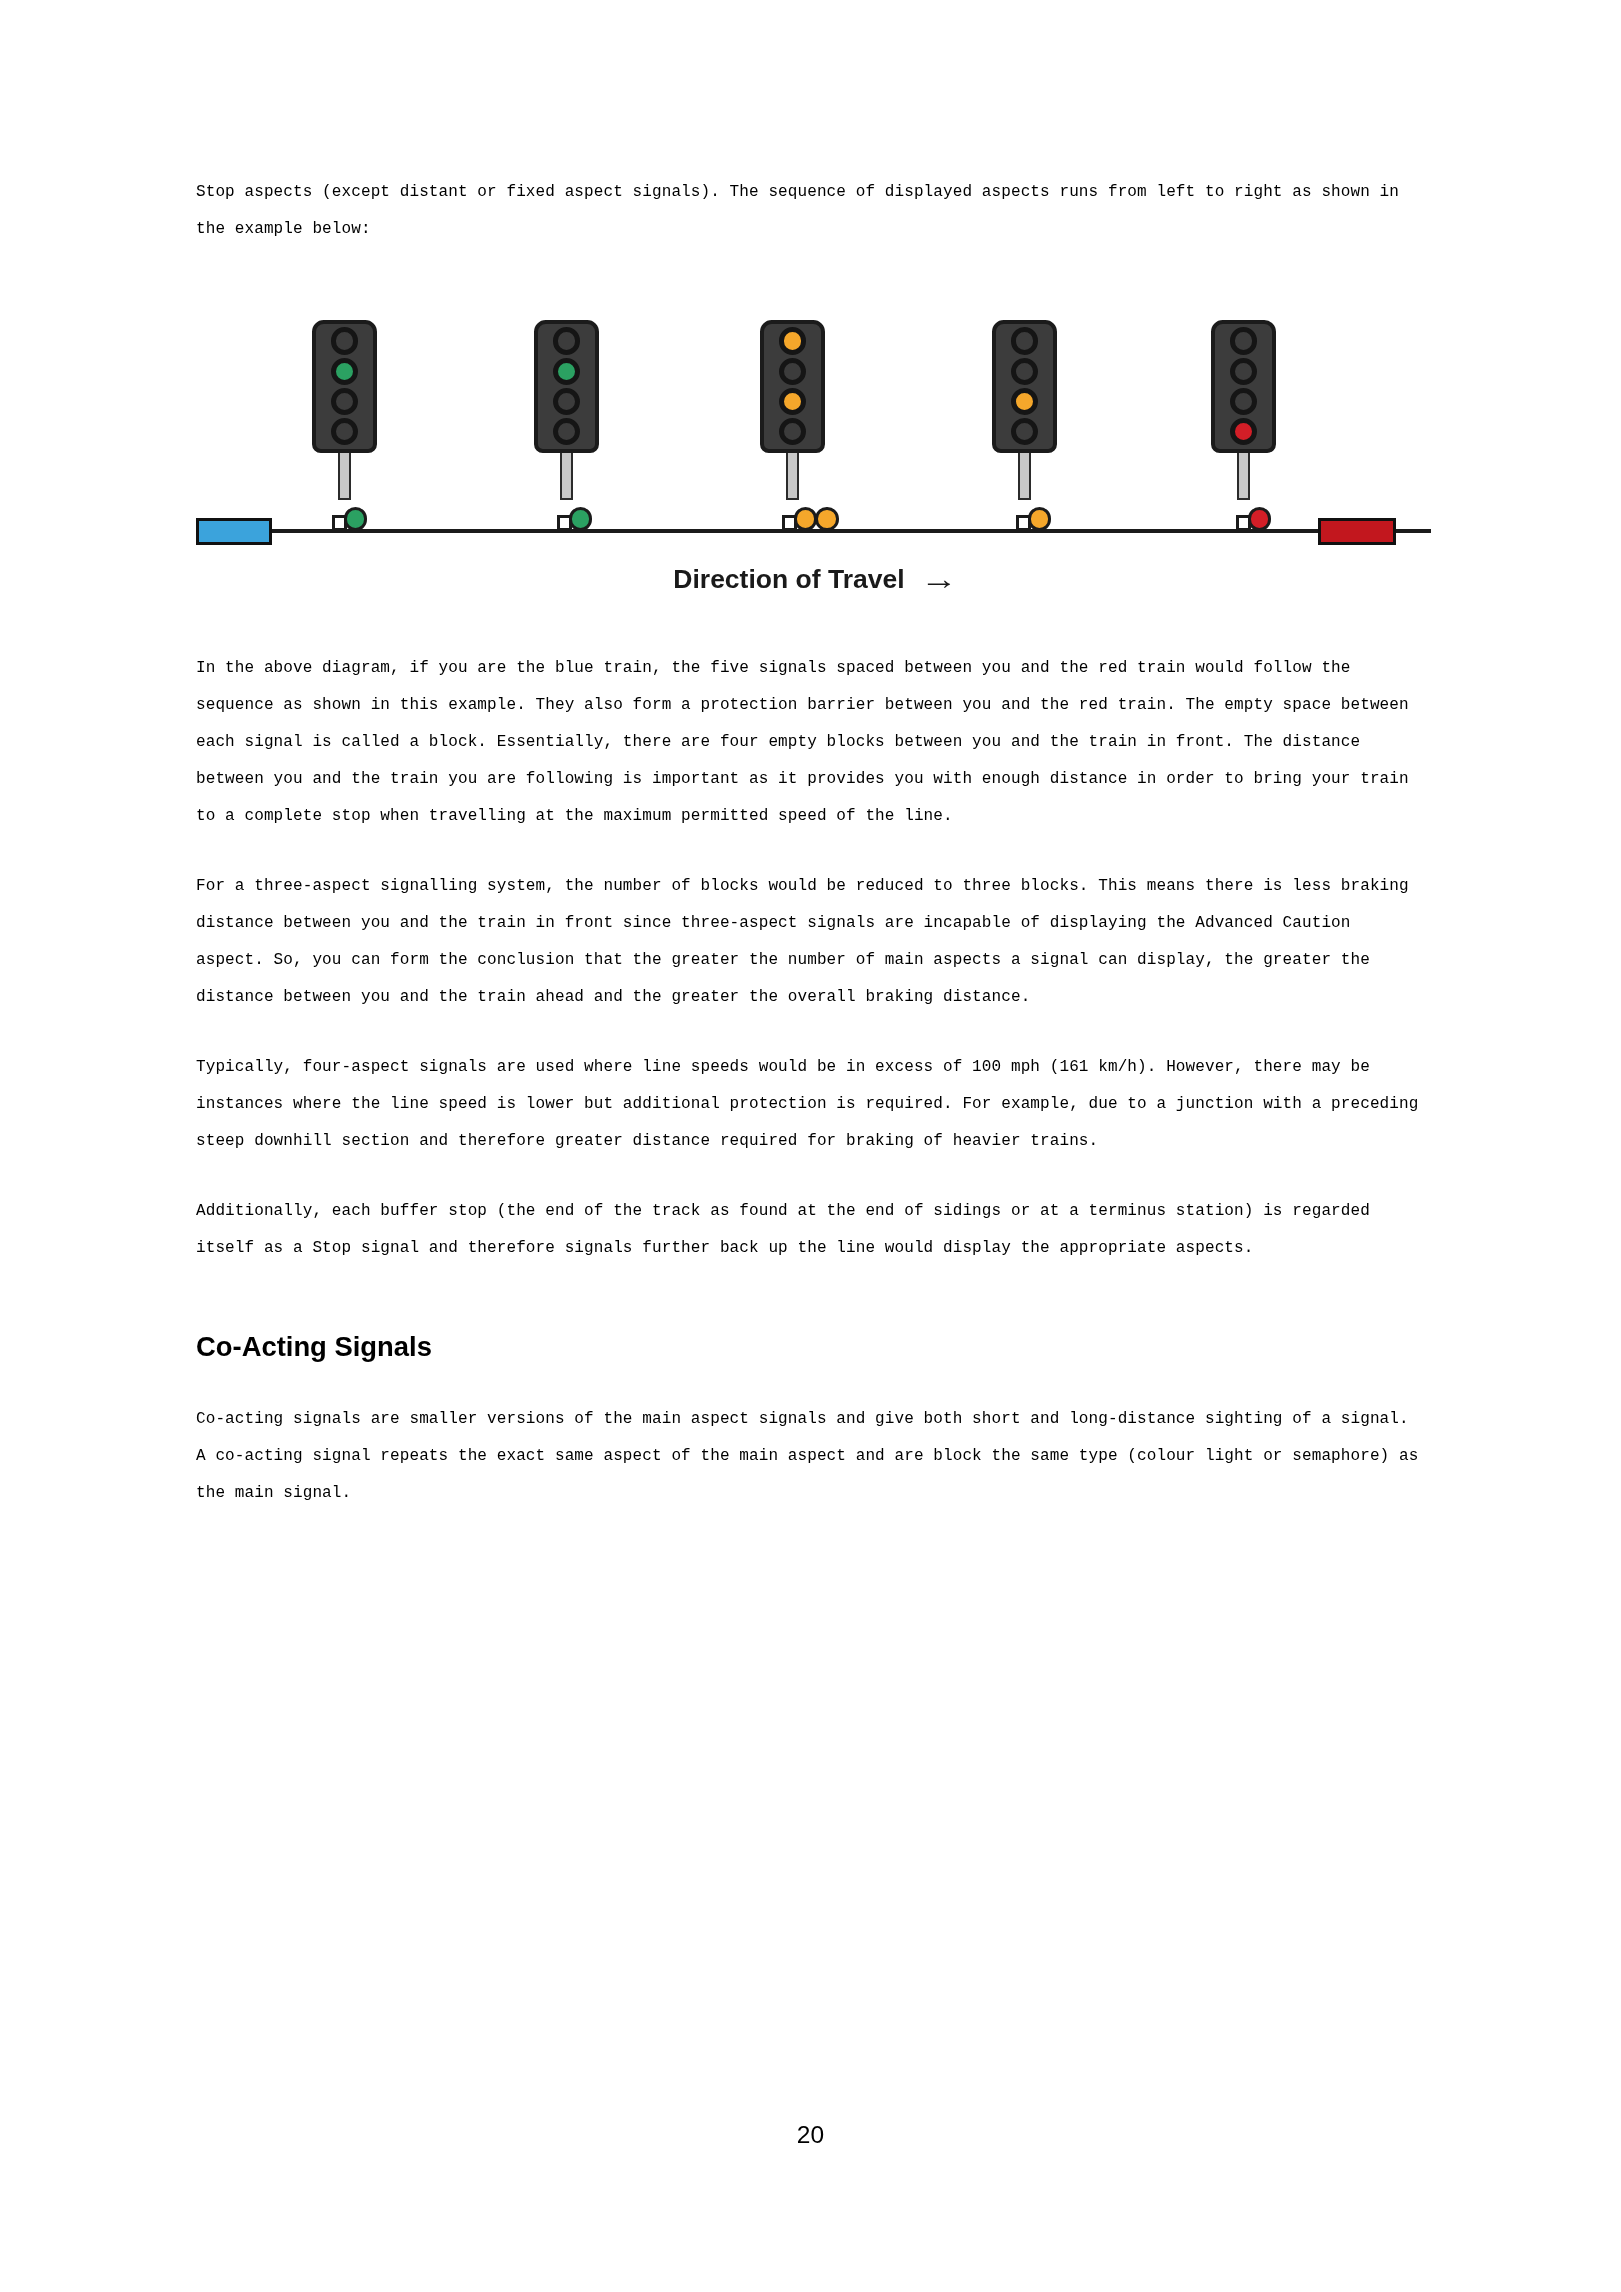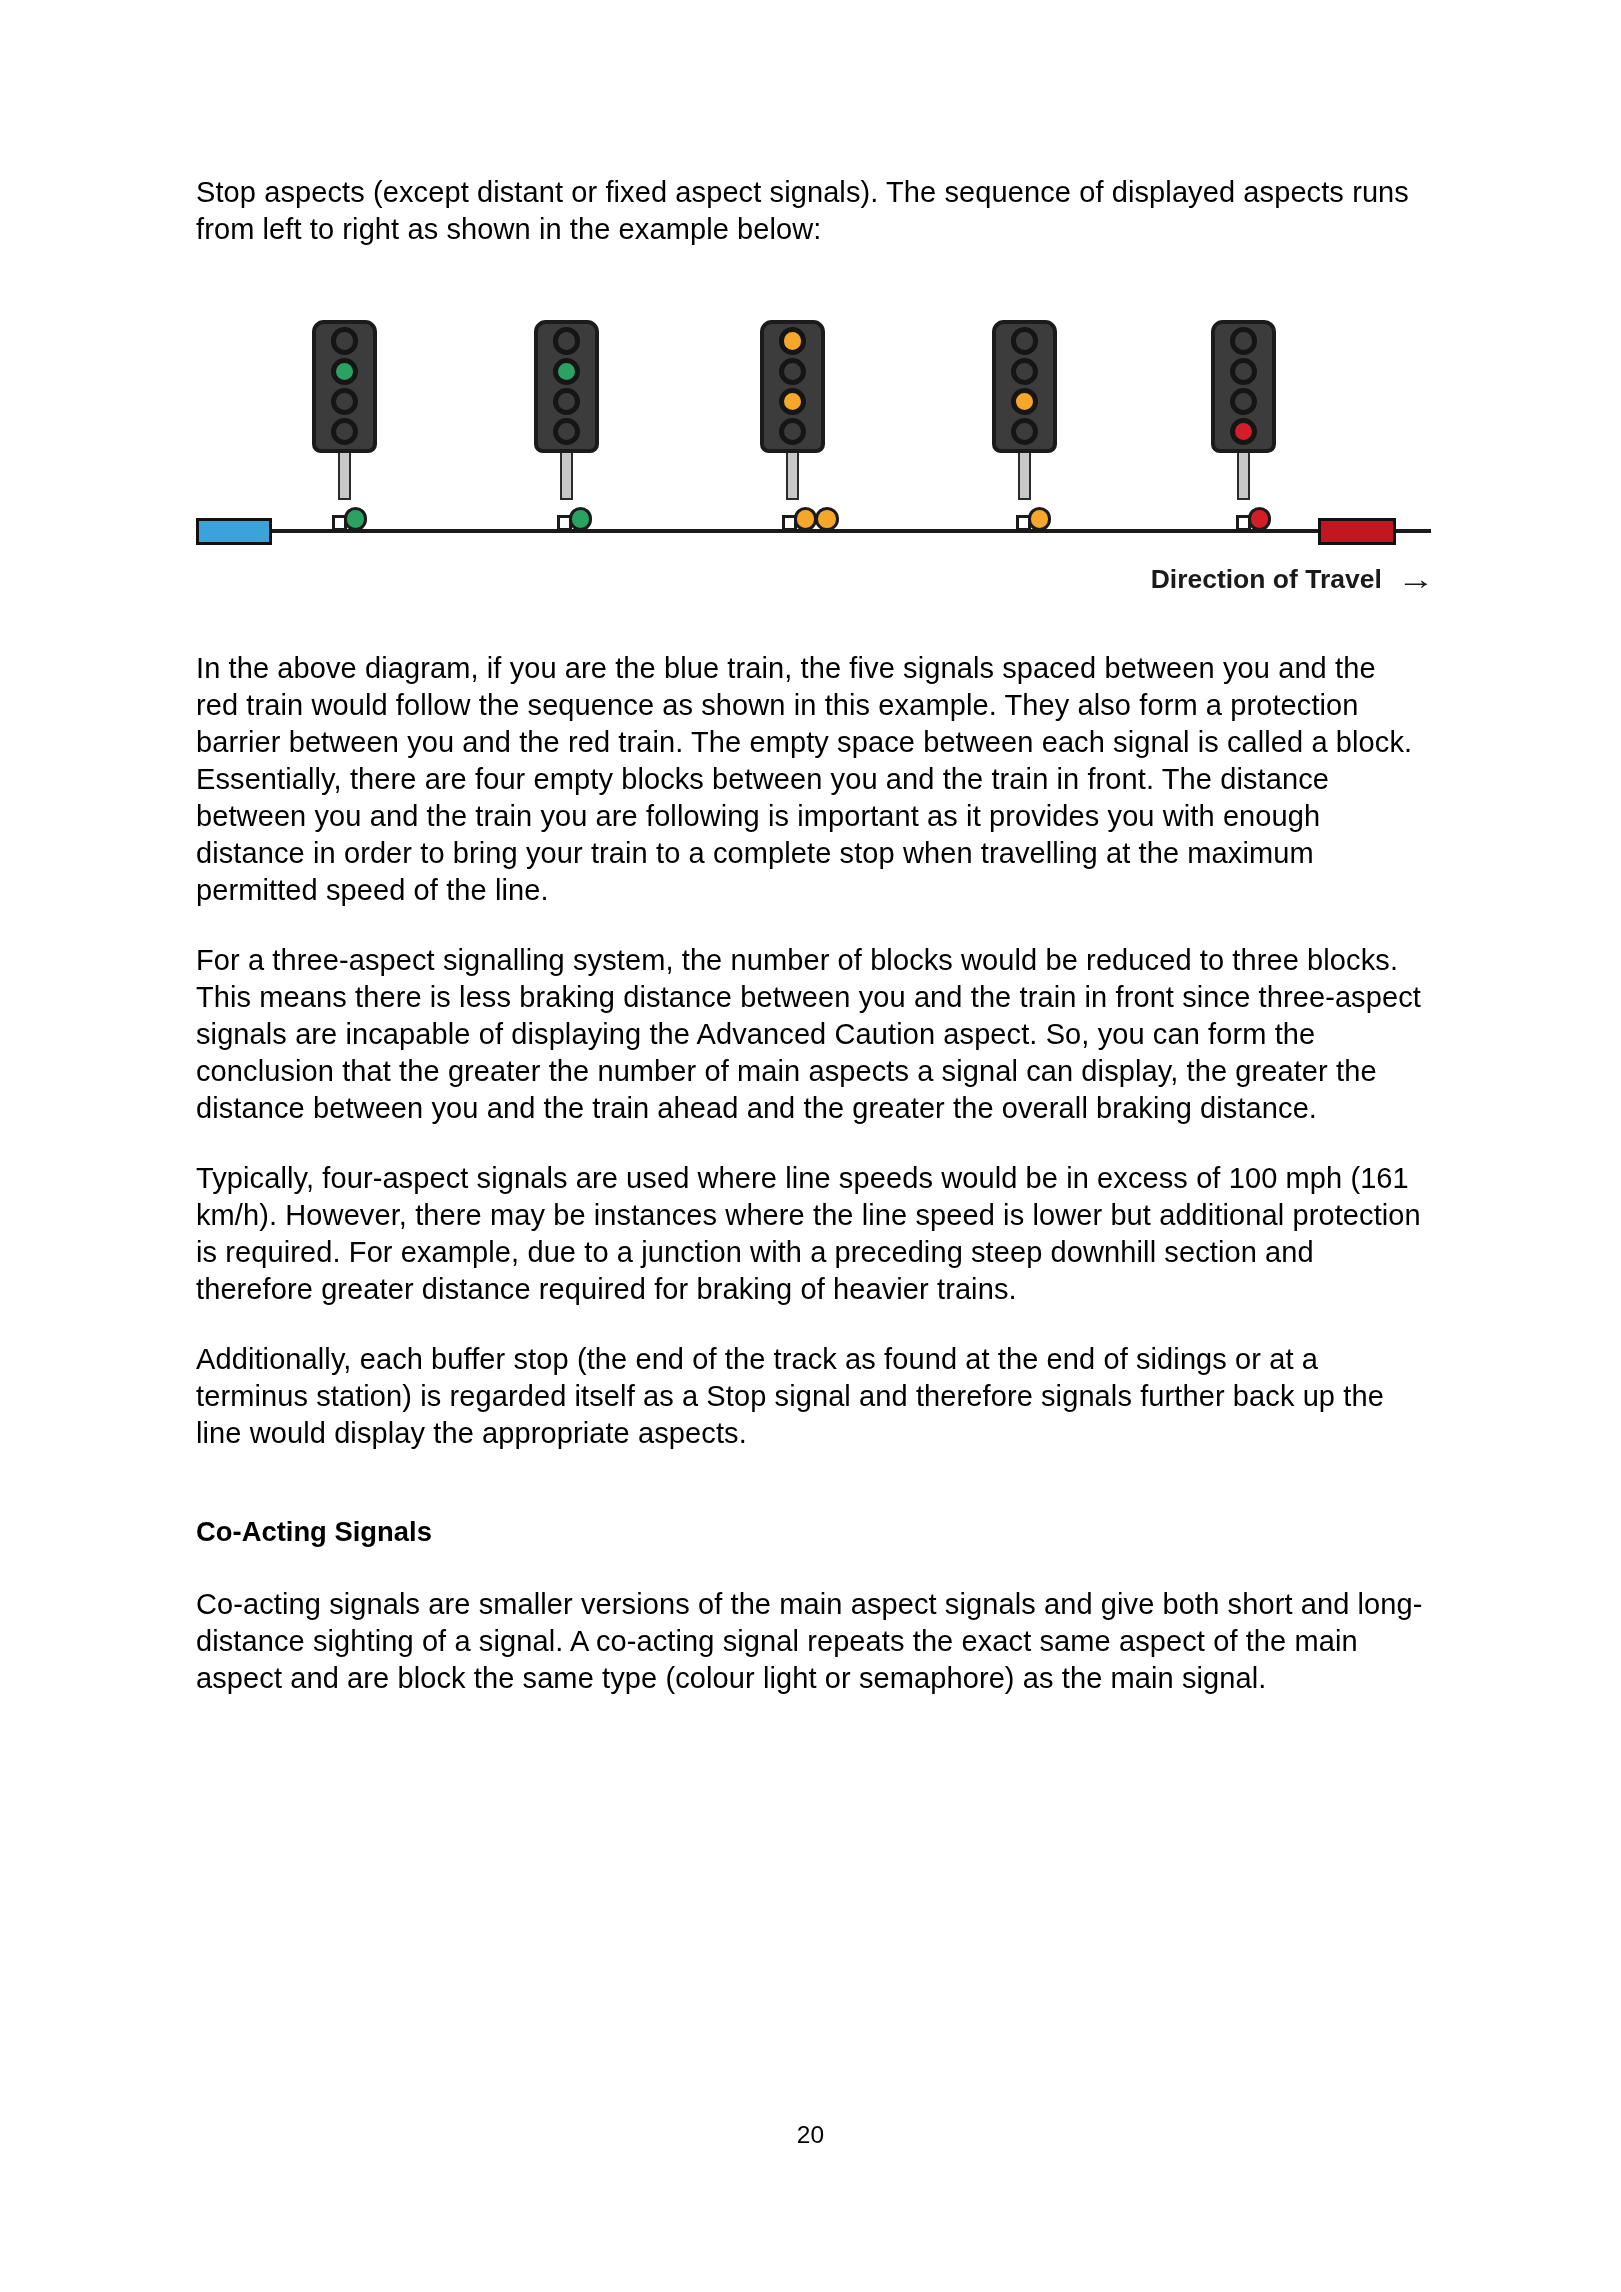--- a/index.html
+++ b/index.html
@@ -11,24 +11,25 @@
     color:#000;
     overflow:hidden;
   }
   .content {
     position:absolute;
     left:196px; top:0;
     width:1235px;
     padding-top:174px;
   }
   .content p {
-    font-size:29px;
+    font-size:16px;
     line-height:37px;
     margin:0 8px 33px 0;
     letter-spacing:0.1px;
+    font-family:Liberation Mono, monospace;
   }
   h2.section-heading {
     font-size:27.4px;
     line-height:33px;
     font-weight:bold;
     margin:63px 0 38px 0;
   }
   
   .diagram { position:relative; height:294px; margin:65px 0 43px 0; }
   .layer { position:absolute; left:0; top:0; right:0; bottom:0; }
@@ -73,21 +74,21 @@
     border:3.9px solid #1B1B1B; background:#ffffff;
     margin-right:-2.9px;
   }
   .gl {
     width:23.5px; height:23.5px; box-sizing:border-box; border-radius:50%;
     border:3.9px solid #1B1B1B;
   }
   .gl + .gl { margin-left:-2px; }
   .direction {
     position:absolute; top:249px; left:0; width:100%;
-    text-align:right;
+    text-align:center;
     font-weight:bold; font-size:26.5px; color:#1A1A1A;
   }
   .direction .arrow {
     display:inline-block;
     font-size:30px; font-weight:bold;
     margin-left:11.8px;
     transform:scaleX(1.25);
     vertical-align:-1px;
   }
   .pagenum {

